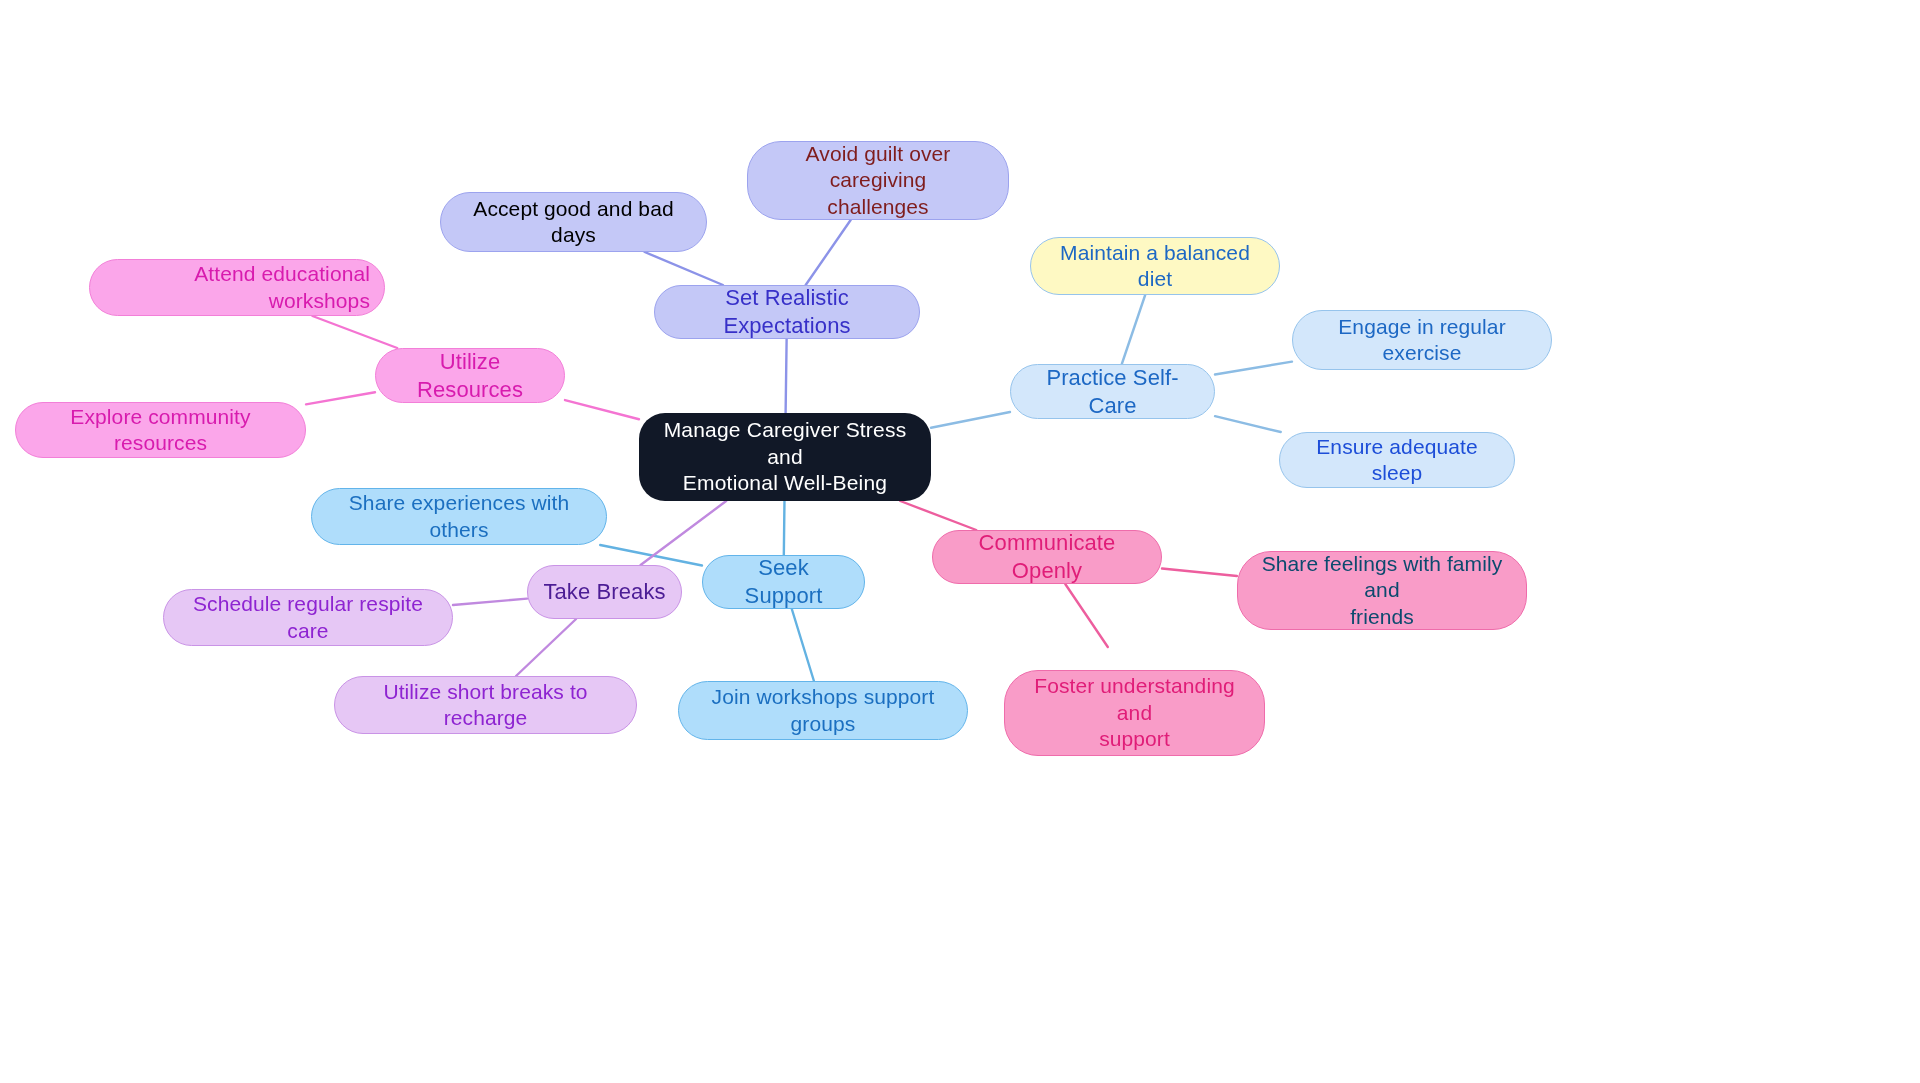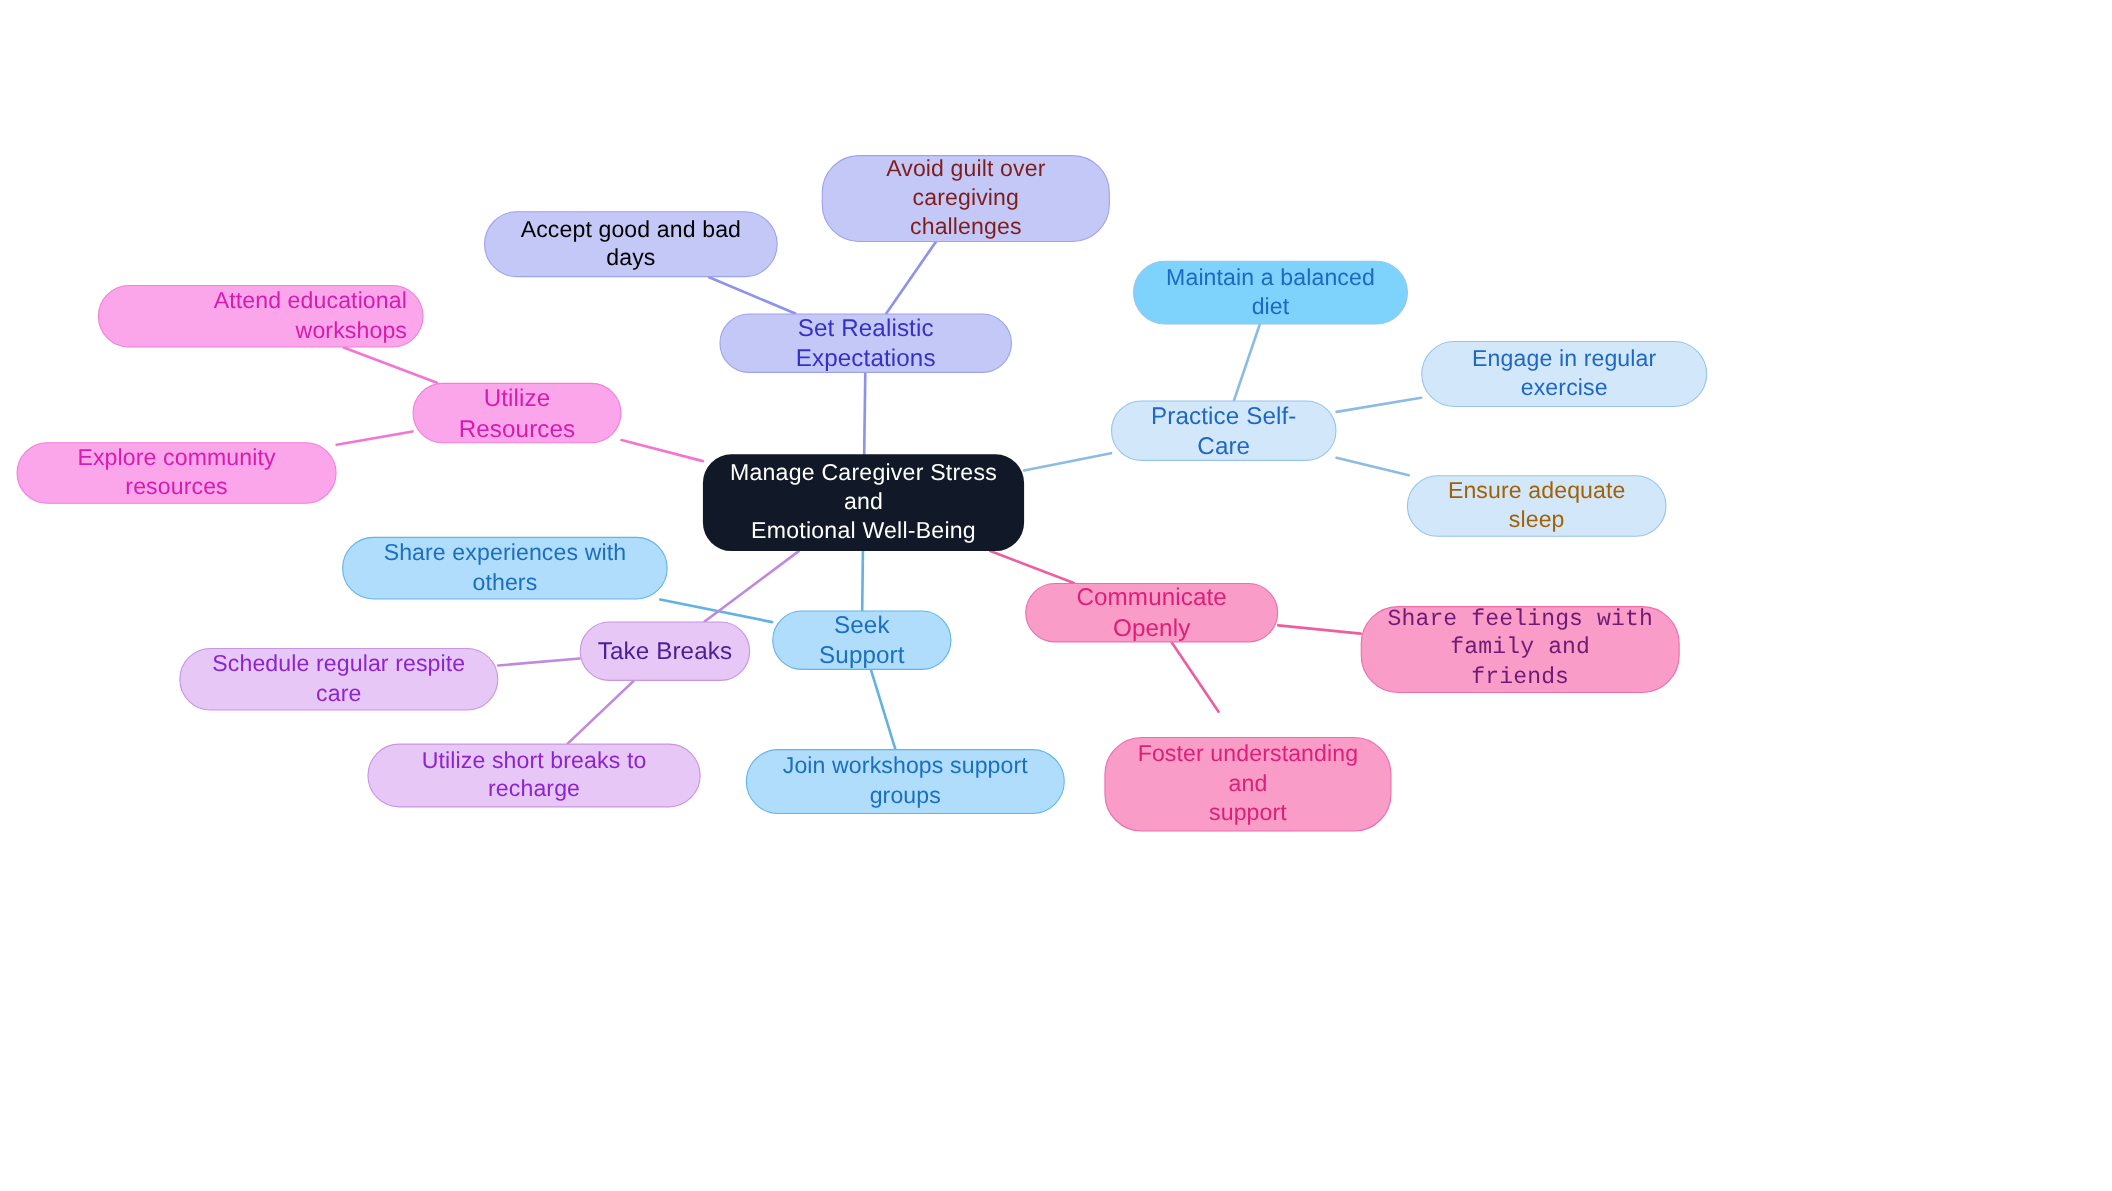--- a/index.html
+++ b/index.html
@@ -77,25 +77,25 @@
       <line x1="375" y1="392.2285945072698" x2="306" y2="404.3788368336026" stroke="#F474D2" stroke-width="2.4" stroke-linecap="round"></line>
     </svg>
   <div id="nodes">
       <div class="node root" style="left: 639px; top: 413px; width: 292px; height: 88px; background: rgb(17, 24, 39); color: rgb(255, 255, 255);">Manage Caregiver Stress and
 Emotional Well-Being</div>
       <div class="node lvl1" style="left: 654px; top: 285px; width: 266px; height: 54px; background: rgb(196, 200, 247); border-color: rgb(156, 163, 238); color: rgb(55, 48, 200);">Set Realistic Expectations</div>
       <div class="node lvl2" style="left: 440px; top: 192px; width: 267px; height: 60px; background: rgb(196, 200, 247); border-color: rgb(156, 163, 238); color: #000000;">Accept good and bad days</div>
       <div class="node lvl2" style="left: 747px; top: 141px; width: 262px; height: 79px; background: rgb(196, 200, 247); border-color: rgb(156, 163, 238); color: #7f1d1d;">Avoid guilt over caregiving
 challenges</div>
       <div class="node lvl1" style="left: 1010px; top: 364px; width: 205px; height: 55px; background: rgb(211, 231, 251); border-color: rgb(150, 196, 236); color: rgb(29, 104, 196);">Practice Self-Care</div>
-      <div class="node lvl2" style="left: 1030px; top: 237px; width: 250px; height: 58px; background: #7dd3fc; border-color: rgb(150, 196, 236); color: rgb(29, 104, 196);">Maintain a balanced diet</div>
+      <div class="node lvl2" style="left: 1030px; top: 237px; width: 250px; height: 58px; background: #fef9c3; border-color: rgb(150, 196, 236); color: rgb(29, 104, 196);">Maintain a balanced diet</div>
       <div class="node lvl2" style="left: 1292px; top: 310px; width: 260px; height: 60px; background: rgb(211, 231, 251); border-color: rgb(150, 196, 236); color: rgb(29, 104, 196);">Engage in regular exercise</div>
-      <div class="node lvl2" style="left: 1279px; top: 432px; width: 236px; height: 56px; background: rgb(211, 231, 251); border-color: rgb(150, 196, 236); color: #a16207;">Ensure adequate sleep</div>
+      <div class="node lvl2" style="left: 1279px; top: 432px; width: 236px; height: 56px; background: rgb(211, 231, 251); border-color: rgb(150, 196, 236); color: #1d4ed8;">Ensure adequate sleep</div>
       <div class="node lvl1" style="left: 932px; top: 530px; width: 230px; height: 54px; background: rgb(249, 156, 200); border-color: rgb(239, 108, 171); color: rgb(224, 29, 120);">Communicate Openly</div>
-      <div class="node lvl2" style="left: 1237px; top: 551px; width: 290px; height: 79px; background: rgb(249, 156, 200); border-color: rgb(239, 108, 171); color: #701a75; font-family: Liberation Mono, monospace;">Share feelings with family and
+      <div class="node lvl2" style="left: 1237px; top: 551px; width: 290px; height: 79px; background: rgb(249, 156, 200); border-color: rgb(239, 108, 171); color: #0c4a6e;">Share feelings with family and
 friends</div>
       <div class="node lvl2" style="left: 1004px; top: 670px; width: 261px; height: 86px; background: rgb(249, 156, 200); border-color: rgb(239, 108, 171); color: rgb(224, 29, 120);">Foster understanding and
 support</div>
       <div class="node lvl1" style="left: 702px; top: 555px; width: 163px; height: 54px; background: rgb(175, 221, 251); border-color: rgb(98, 180, 234); color: rgb(27, 111, 192);">Seek Support</div>
       <div class="node lvl2" style="left: 311px; top: 488px; width: 296px; height: 57px; background: rgb(175, 221, 251); border-color: rgb(98, 180, 234); color: rgb(27, 111, 192);">Share experiences with others</div>
       <div class="node lvl2" style="left: 678px; top: 681px; width: 290px; height: 59px; background: rgb(175, 221, 251); border-color: rgb(98, 180, 234); color: rgb(27, 111, 192);">Join workshops support groups</div>
       <div class="node lvl1" style="left: 527px; top: 565px; width: 155px; height: 54px; background: rgb(230, 199, 245); border-color: rgb(201, 147, 230); color: #4c1d95;">Take Breaks</div>
       <div class="node lvl2" style="left: 163px; top: 589px; width: 290px; height: 57px; background: rgb(230, 199, 245); border-color: rgb(201, 147, 230); color: rgb(142, 36, 209);">Schedule regular respite care</div>
       <div class="node lvl2" style="left: 334px; top: 676px; width: 303px; height: 58px; background: rgb(230, 199, 245); border-color: rgb(201, 147, 230); color: rgb(142, 36, 209);">Utilize short breaks to recharge</div>
       <div class="node lvl1" style="left: 375px; top: 348px; width: 190px; height: 55px; background: rgb(251, 166, 234); border-color: rgb(242, 127, 216); color: rgb(216, 27, 174);">Utilize Resources</div>

